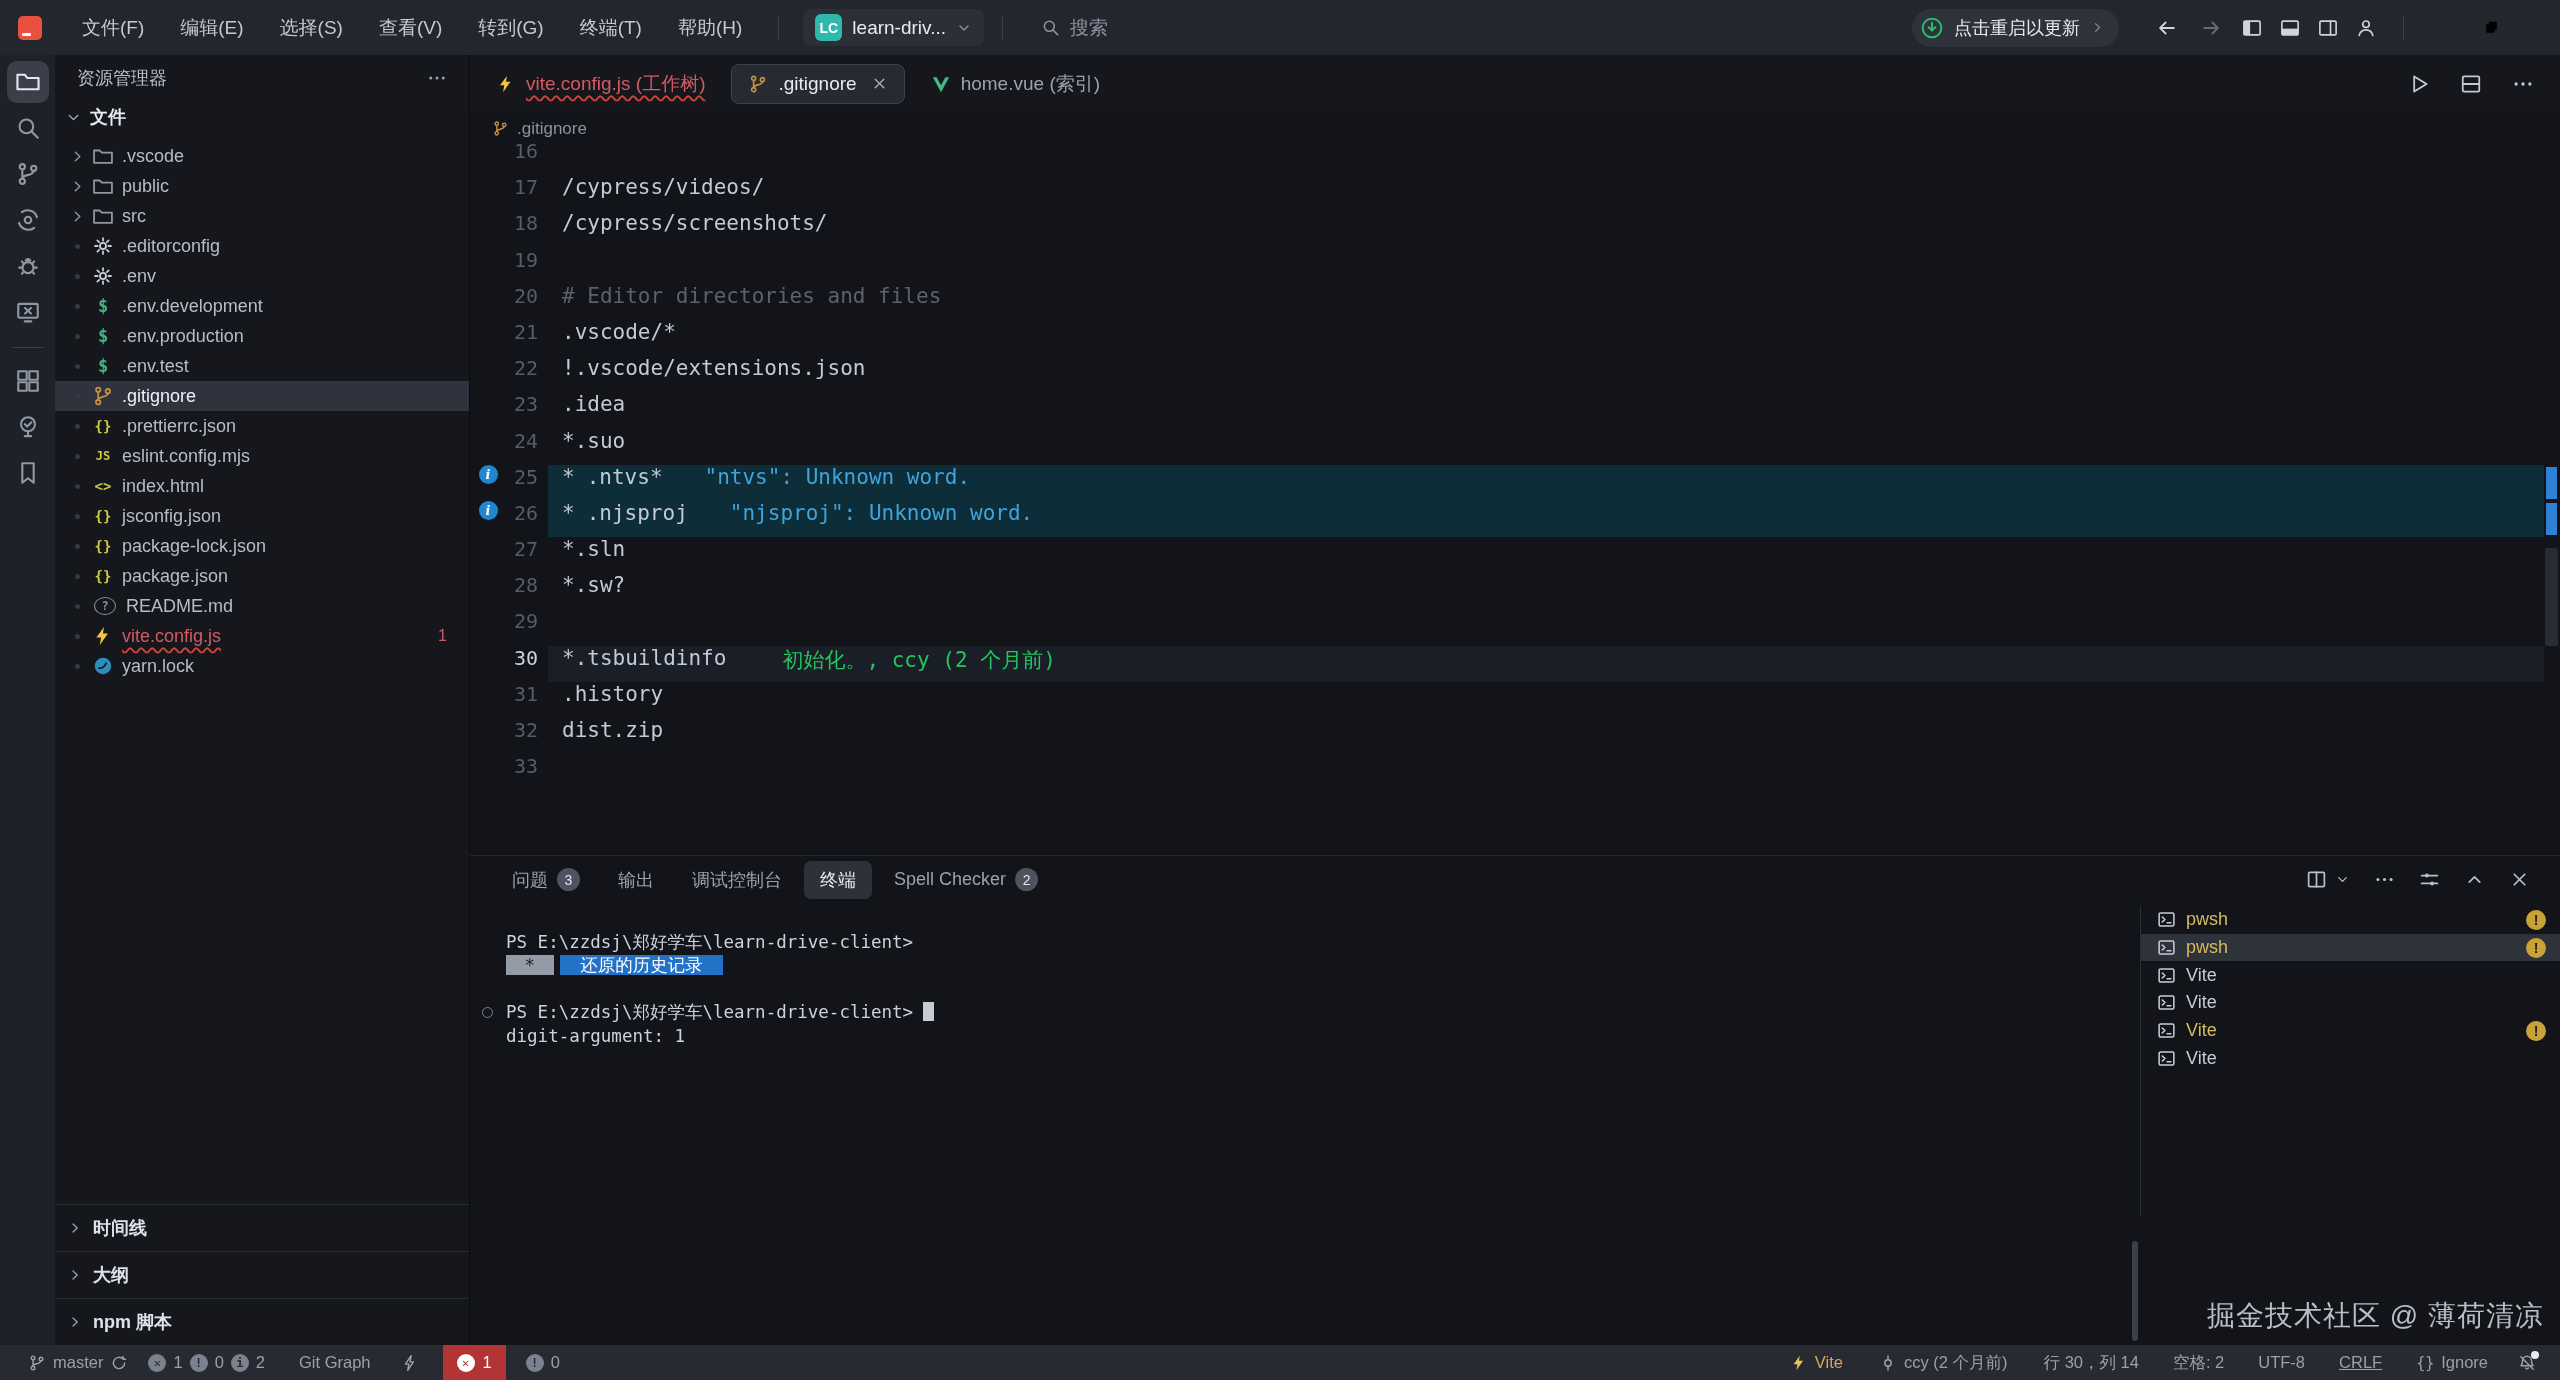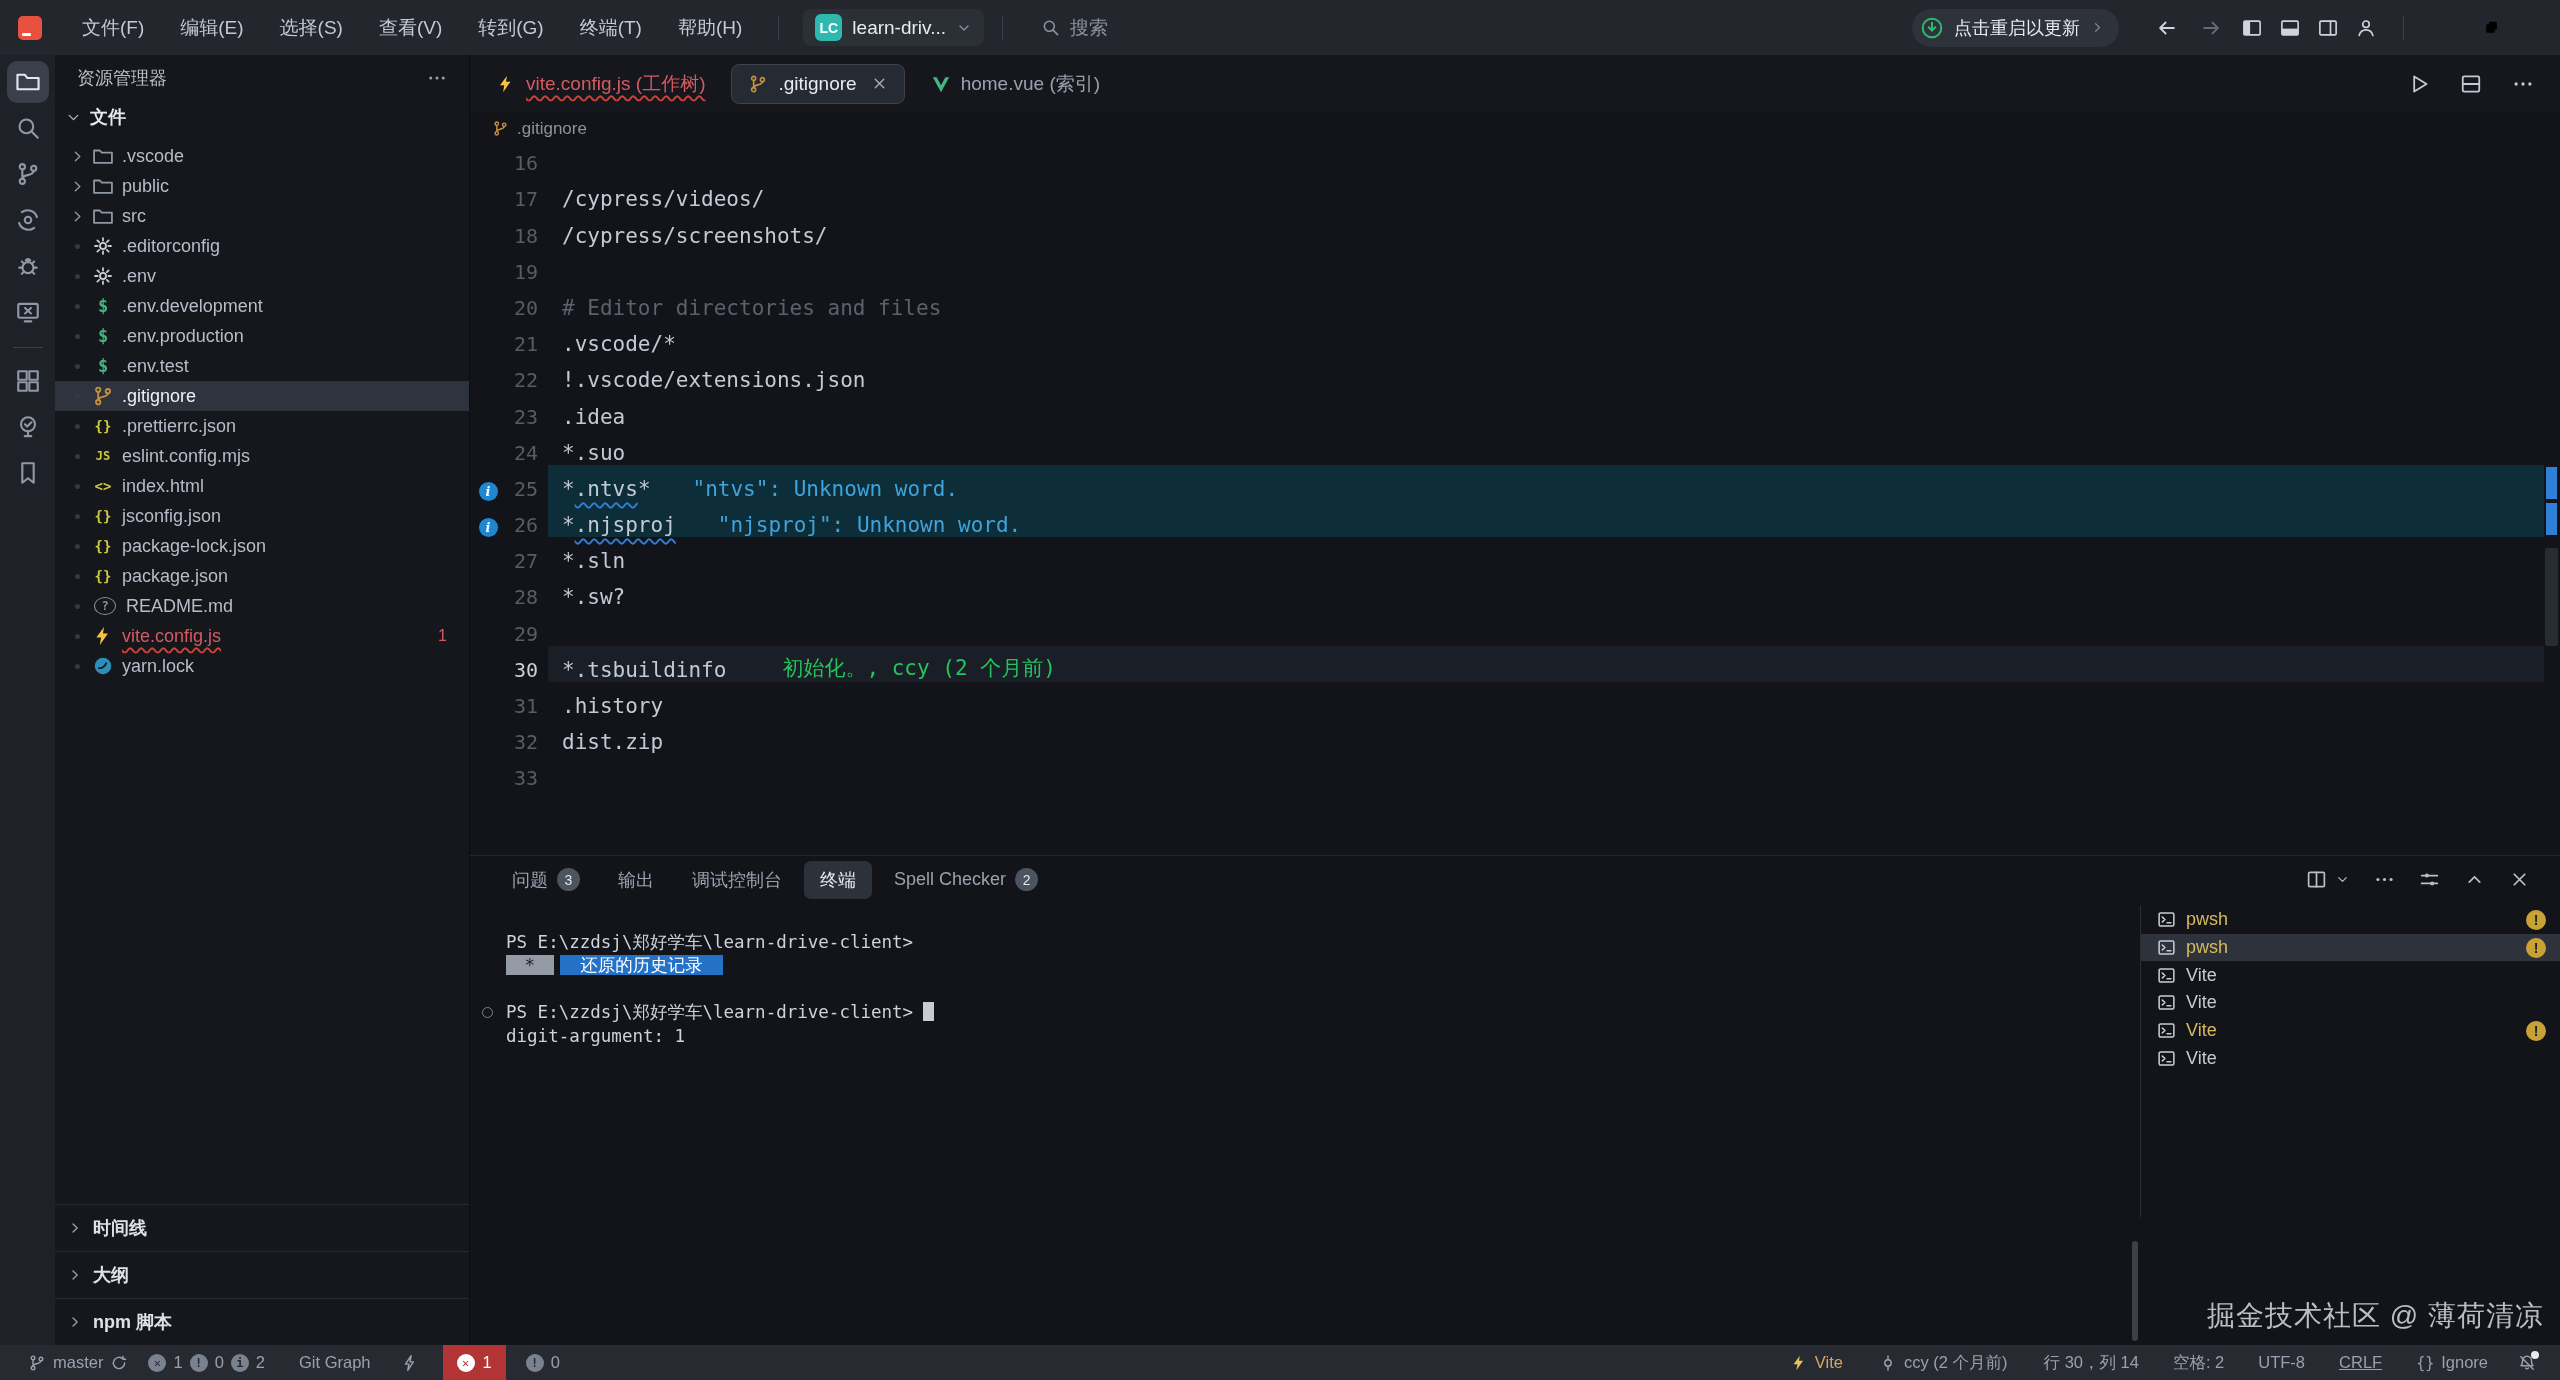--- a/index.html
+++ b/index.html
@@ -64,31 +64,31 @@
   .etab .err-label { color:#d35a62; }
   #tab-actions { margin-left:auto; display:flex; align-items:center; gap:30px; padding-right:26px; color:#c3cad6; }
   #tab-actions .ic { width:22px; height:22px; }
 
   
   #breadcrumb { position:absolute; left:470px; top:112px; width:2090px; height:33px; display:flex; align-items:center; gap:8px; padding-left:22px; font-size:17px; color:#8b93a0; }
   #breadcrumb .ic { width:17px; height:17px; color:#c8913f; }
 
   
   #code-area { position:absolute; left:470px; top:139px; width:2090px; height:716px; font-family:"DejaVu Sans Mono",monospace; font-size:21px; }
-  .crow { height:36.2px; display:flex; align-items:flex-end; position:relative; }
+  .crow { height:36.2px; display:flex; align-items:flex-start; position:relative; }
   .crow .gut-ic { width:36px; flex:0 0 36px; display:flex; justify-content:center; }
   .gut-info { width:19px; height:19px; border-radius:50%; background:#1f87d2; color:#fff; font-size:13px; font-weight:bold; font-family:"DejaVu Serif",serif; font-style:italic; display:flex; align-items:center; justify-content:center; }
   .crow .lnum { width:32px; flex:0 0 32px; text-align:right; color:#565d69; font-size:20px; }
   .crow.current .lnum { color:#ccd2dc; }
   .crow .ctext { margin-left:24px; color:#c3cad6; white-space:pre; position:relative; z-index:2; }
   .crow .chl { position:absolute; left:78px; right:16px; top:0; bottom:0; background:#0d2e39; z-index:0; }
   .crow.current .chl { background:#1a1e26; }
   .crow .hint { color:#3fa3dc; margin-left:42px; z-index:2; white-space:pre; }
   .crow .blame { color:#22c55e; margin-left:56px; z-index:2; white-space:pre; }
-  .sq-blue { text-decoration:underline; text-decoration-style:wavy; text-decoration-color:#2f7fd6; text-decoration-thickness:1.5px; text-underline-offset:6px; }
+  .sq-blue { text-decoration-style:wavy; text-decoration-color:#2f7fd6; text-decoration-thickness:1.5px; text-underline-offset:6px;margin-left:12px; }
   .comment { color:#5a626e; }
   .ruler-mark { position:absolute; right:3px; width:11px; background:#2f81d8; z-index:5; }
   .scroll-thumb { position:absolute; right:2px; width:13px; background:#3a3f48; opacity:.55; border-radius:2px; z-index:4; }
 
   
   #panel { position:absolute; left:470px; top:855px; width:2090px; height:367px; border-top:1px solid #23262e; background:#121419; }
   #panel-tabs { height:47px; display:flex; align-items:center; padding-left:26px; font-size:18px; color:#9aa2b0; }
   .ptab { display:flex; align-items:center; gap:9px; padding:7px 16px; border-radius:7px; margin-right:6px; }
   .ptab.active { background:#2c313a; color:#e8ecf2; }
   .ptab-badge { min-width:23px; height:23px; border-radius:50%; background:#4d5460; color:#e2e6ec; font-size:14px; display:inline-flex; align-items:center; justify-content:center; }

